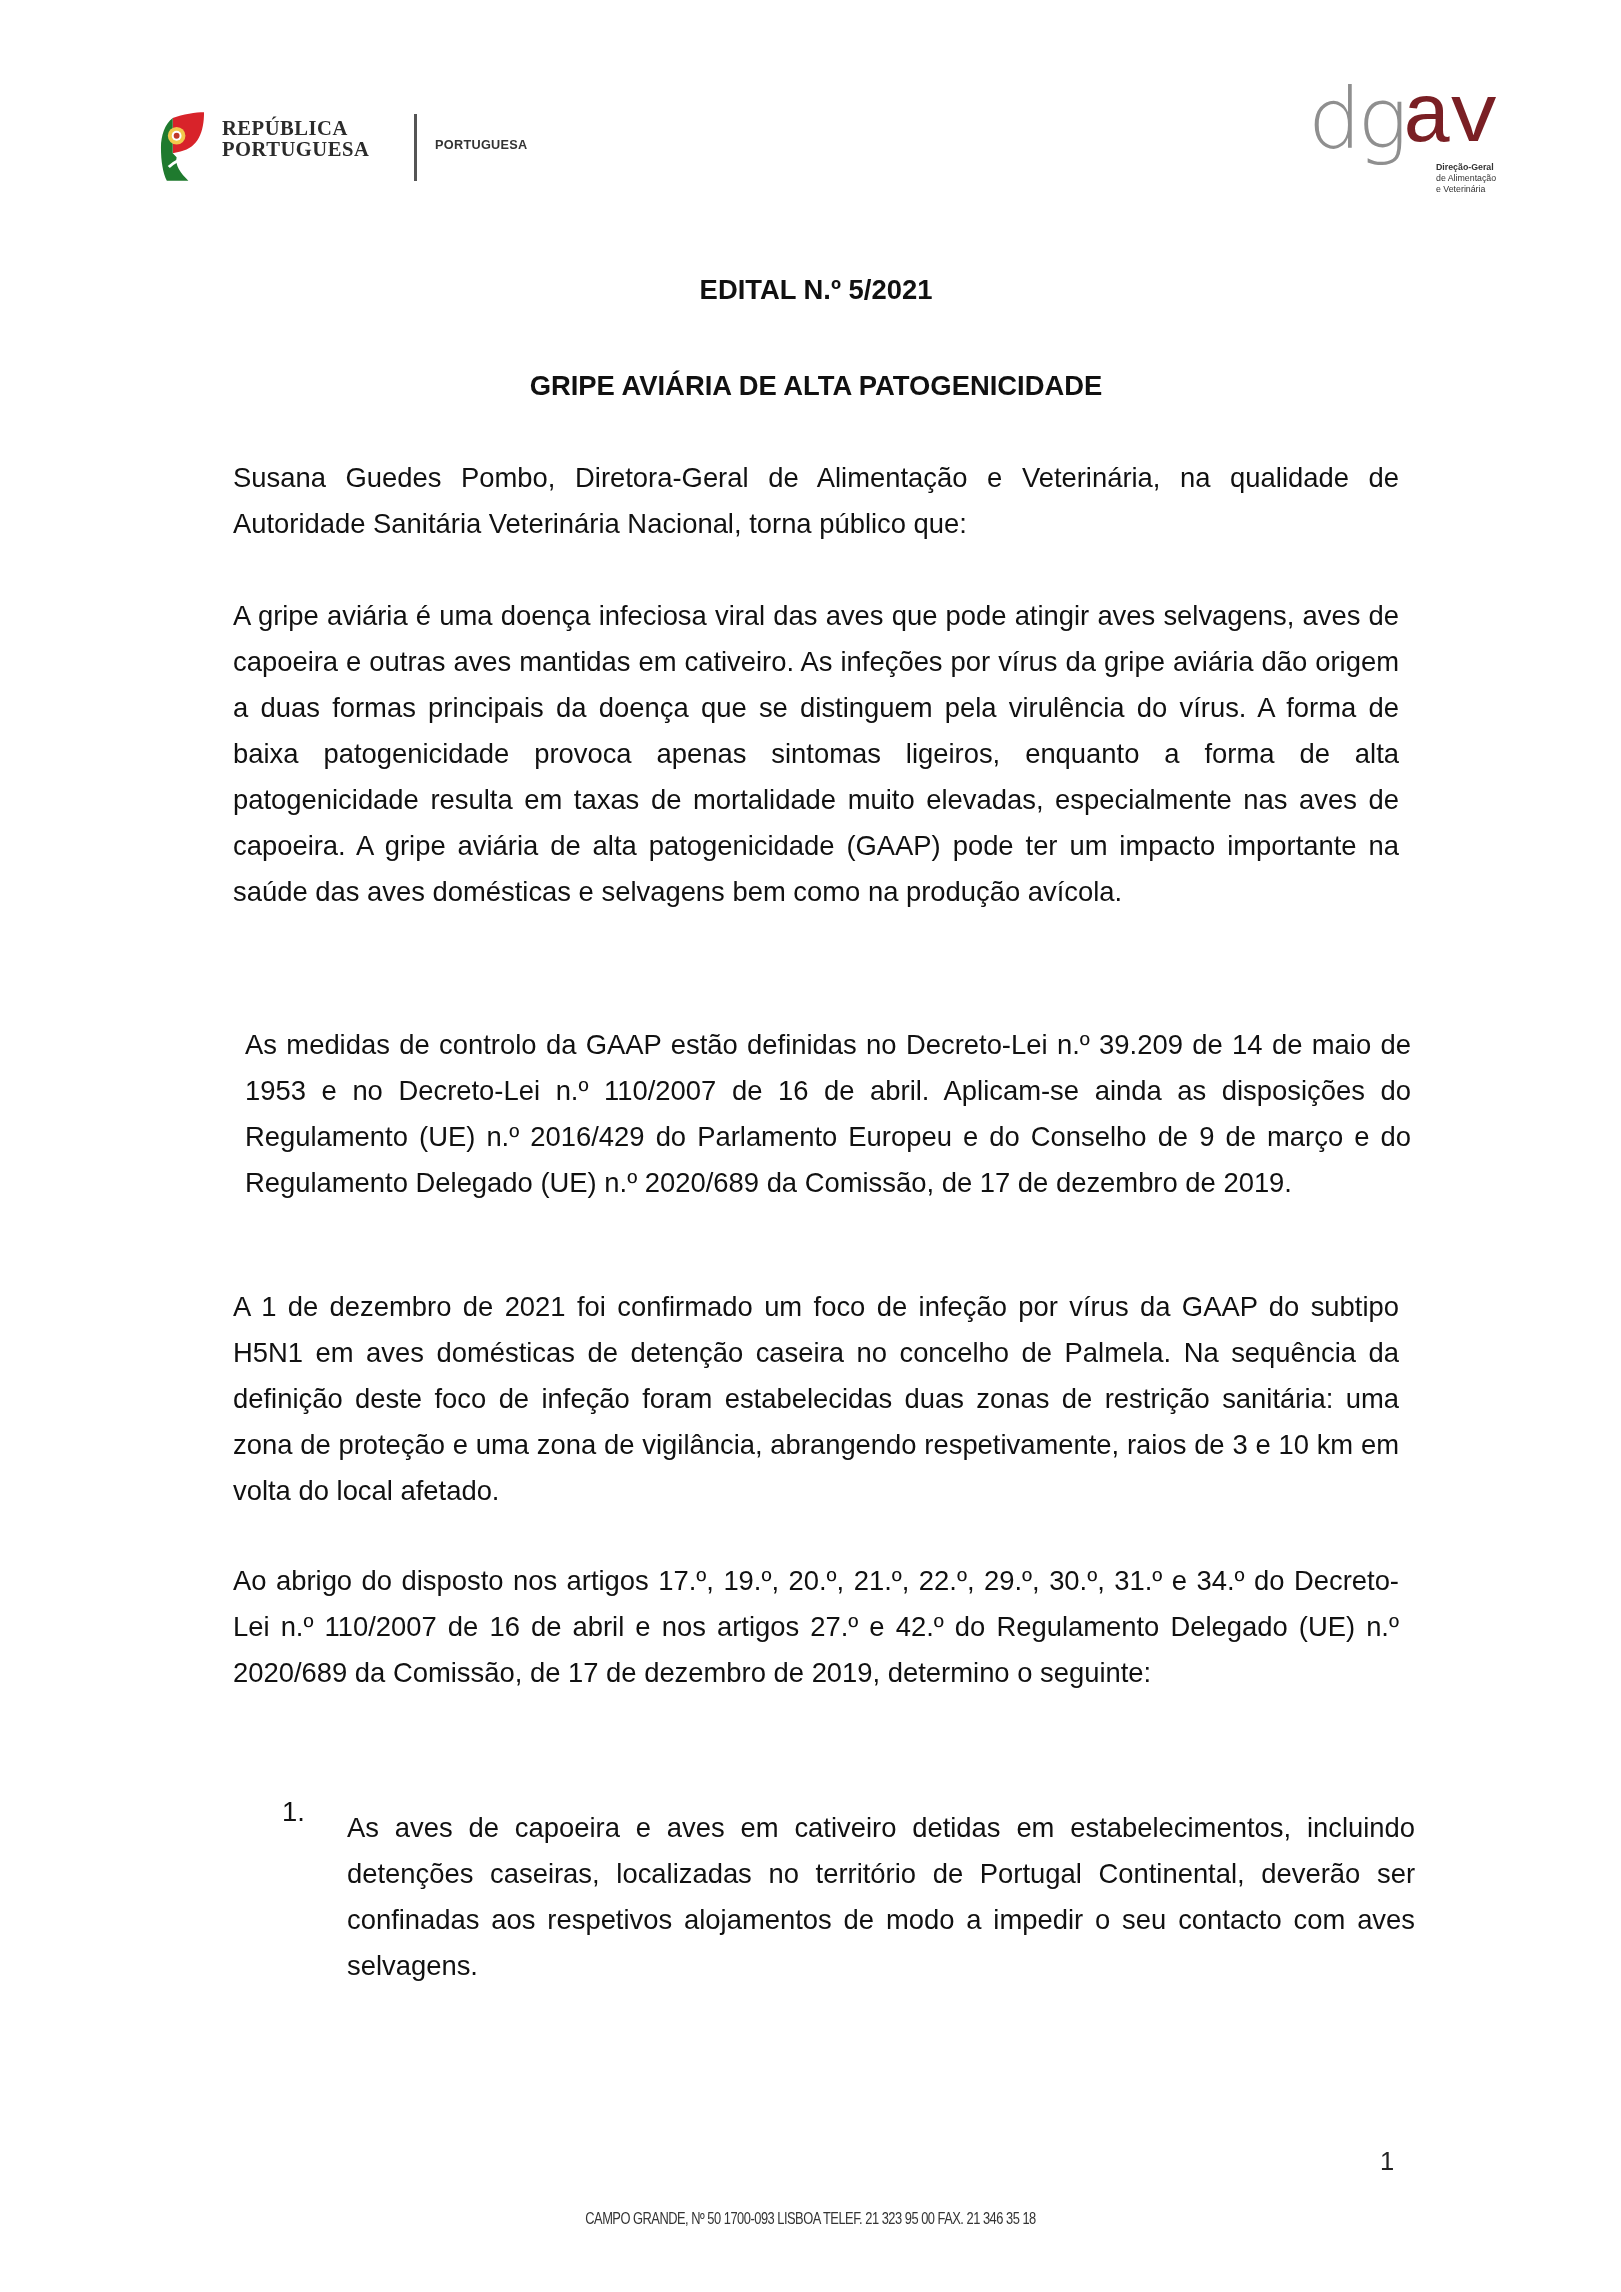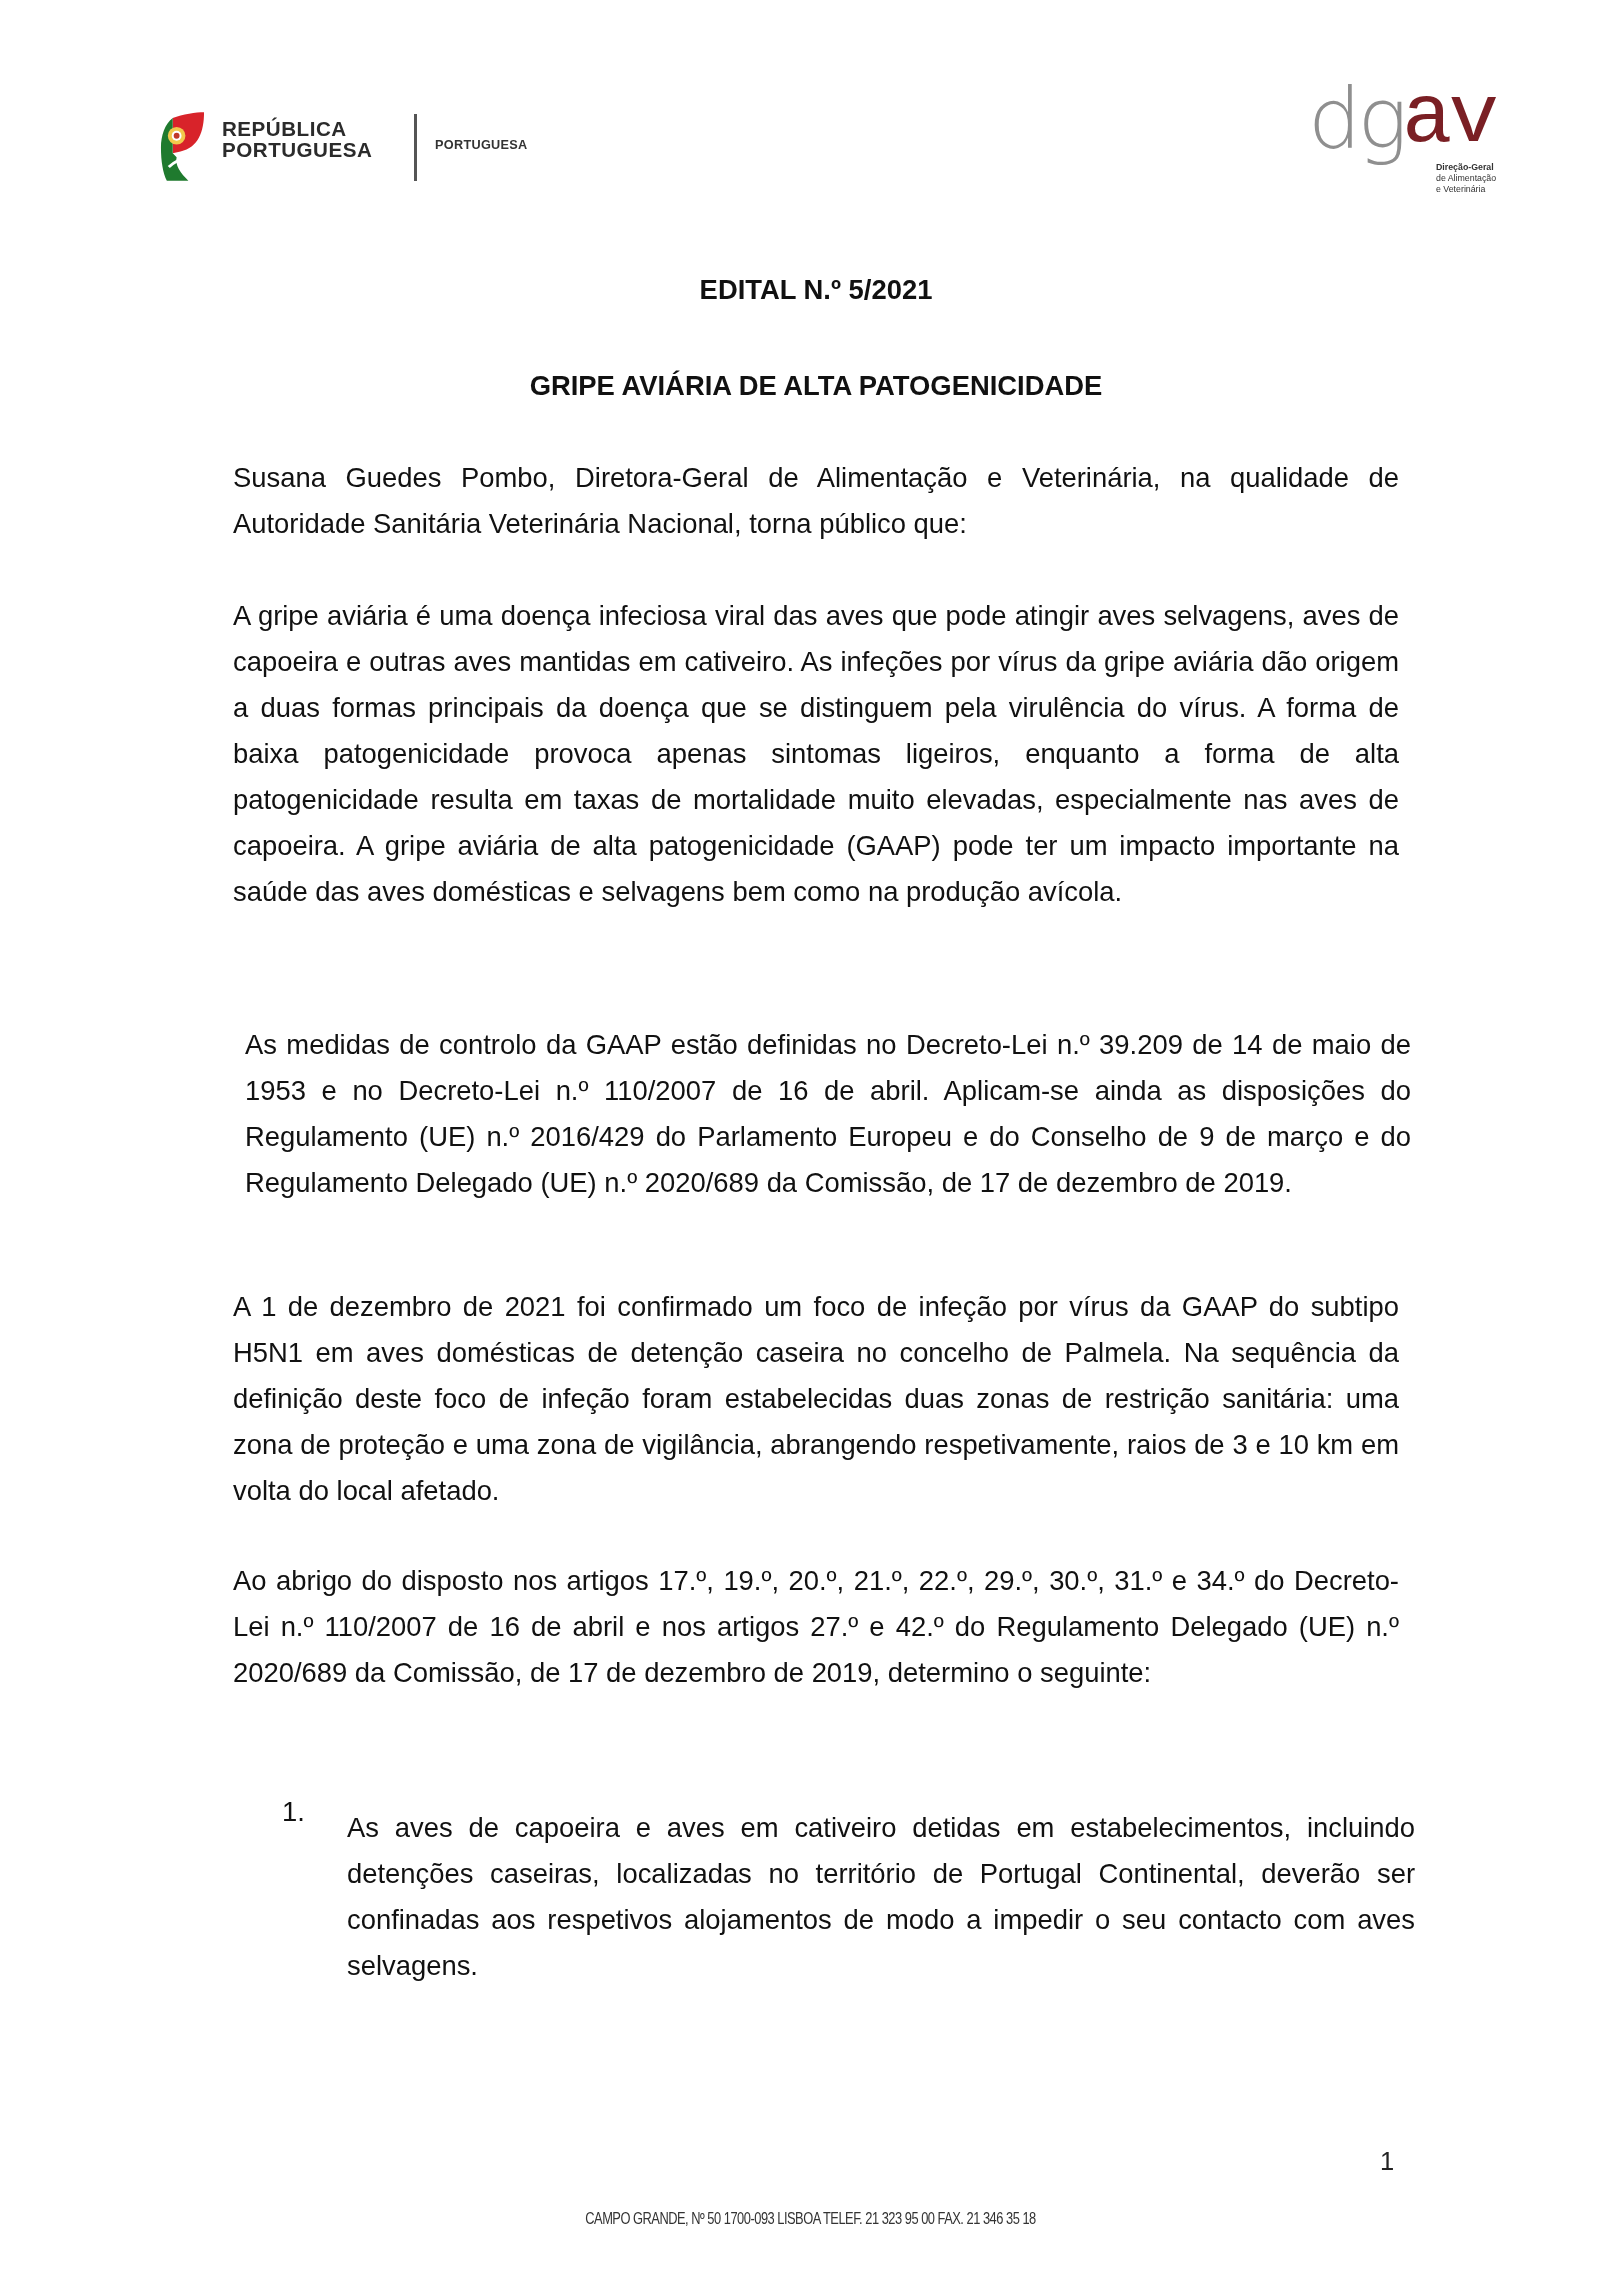--- a/index.html
+++ b/index.html
@@ -2,21 +2,21 @@
 <html><head>
 <meta charset="utf-8">
 <style>
   html, body { margin: 0; padding: 0; background: #ffffff; }
   body { width: 1621px; height: 2293px; position: relative; overflow: hidden;
          font-family: "Liberation Sans", sans-serif; color: #111; }
 
   
   .rp-logo { position: absolute; left: 159px; top: 110px; width: 392px; height: 78px; }
   .rp-flag { position: absolute; left: 0; top: 2px; width: 47px; height: 69px; }
-  .rp-text { position: absolute; left: 63px; top: 7.8px; font-family: Liberation Sans, sans-serif;
+  .rp-text { position: absolute; left: 63px; top: 7.8px; font-family: Liberation Serif, serif;
              font-weight: bold; font-size: 20.6px; line-height: 21.6px; color: #2b2b2b; letter-spacing: 0.5px; }
   .rp-divider { position: absolute; left: 255px; top: 3.9px; width: 2.9px; height: 67px; background: #555; }
   .rp-ministry { position: absolute; left: 276px; top: 28px; font-family: "Liberation Sans", sans-serif;
                  font-weight: bold; font-size: 12.7px; color: #333; letter-spacing: 0.3px; }
 
   .dgav-logo { position: absolute; left: 1308px; top: 88px; width: 196px; height: 127px; }
   .dgav-dg { position: absolute; left: 0; top: -17.6px; font-family: "DejaVu Sans", sans-serif;
              font-weight: 200; font-size: 84px; color: #8f8f8f; letter-spacing: -3.9px; line-height: 98px; }
   .dgav-av { position: absolute; left: 94px; top: -17.6px; font-family: Liberation Mono, monospace;
              font-size: 84px; color: #7a1f24; letter-spacing: -3.9px; line-height: 98px; }

